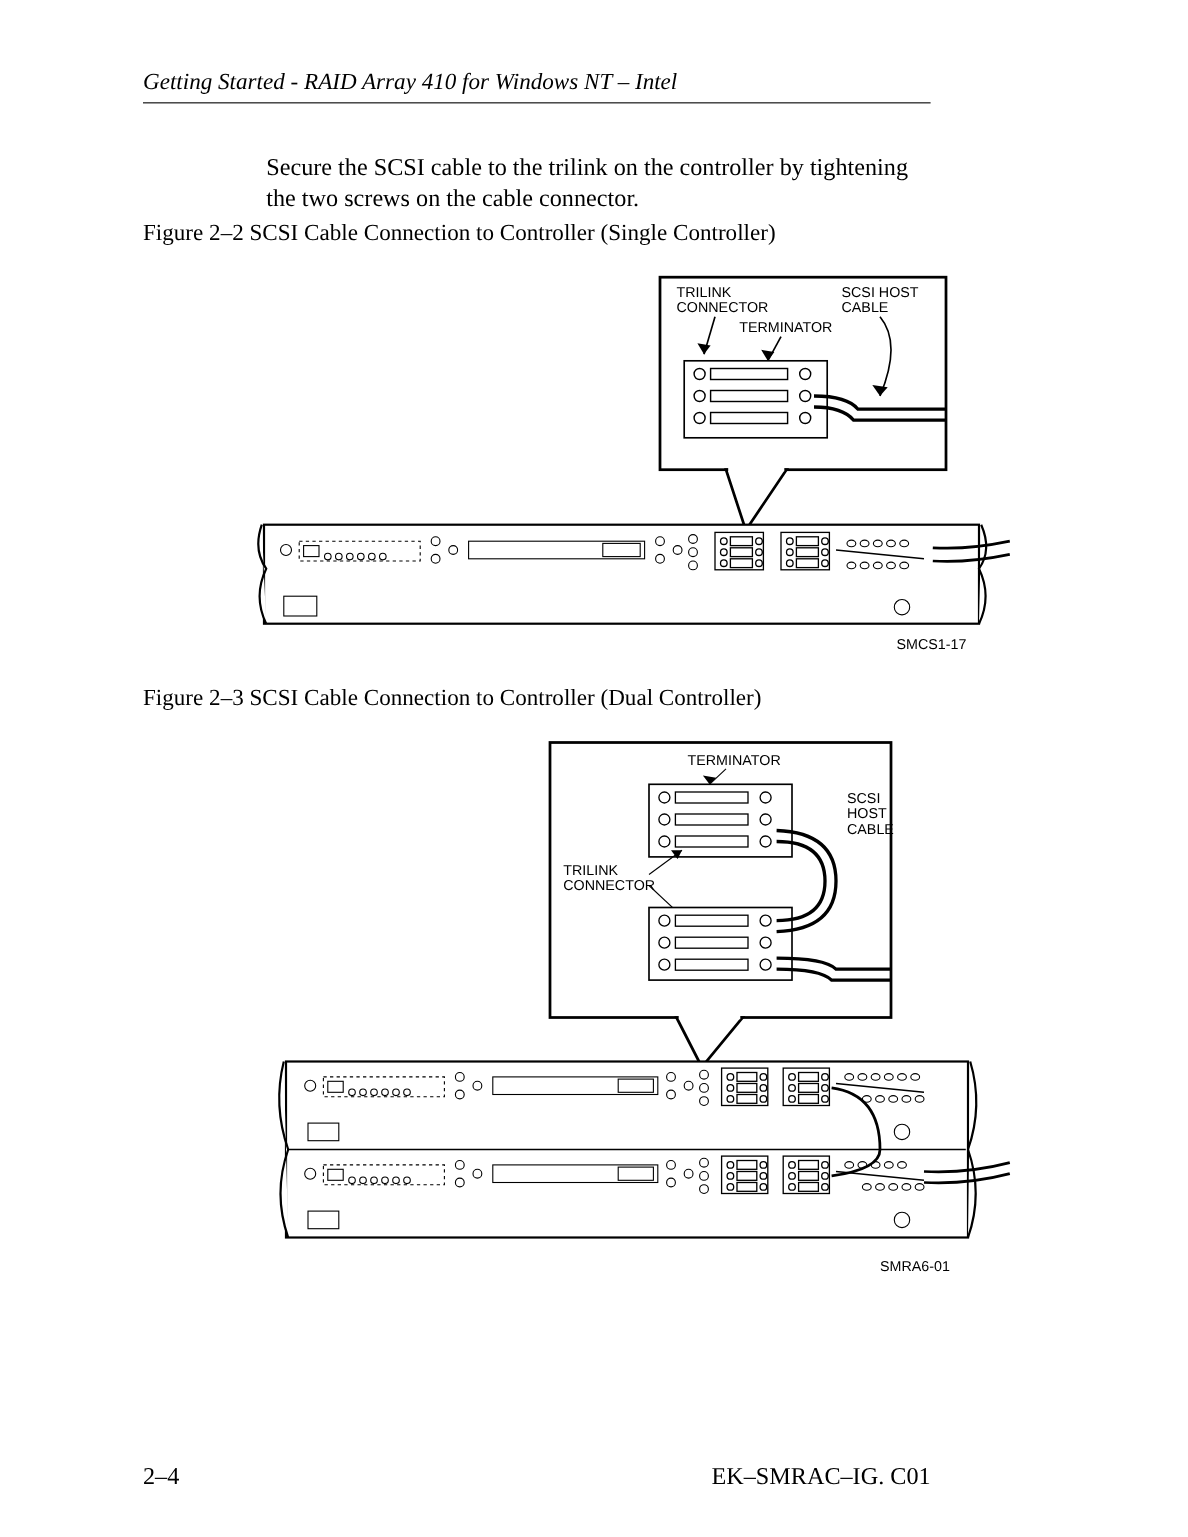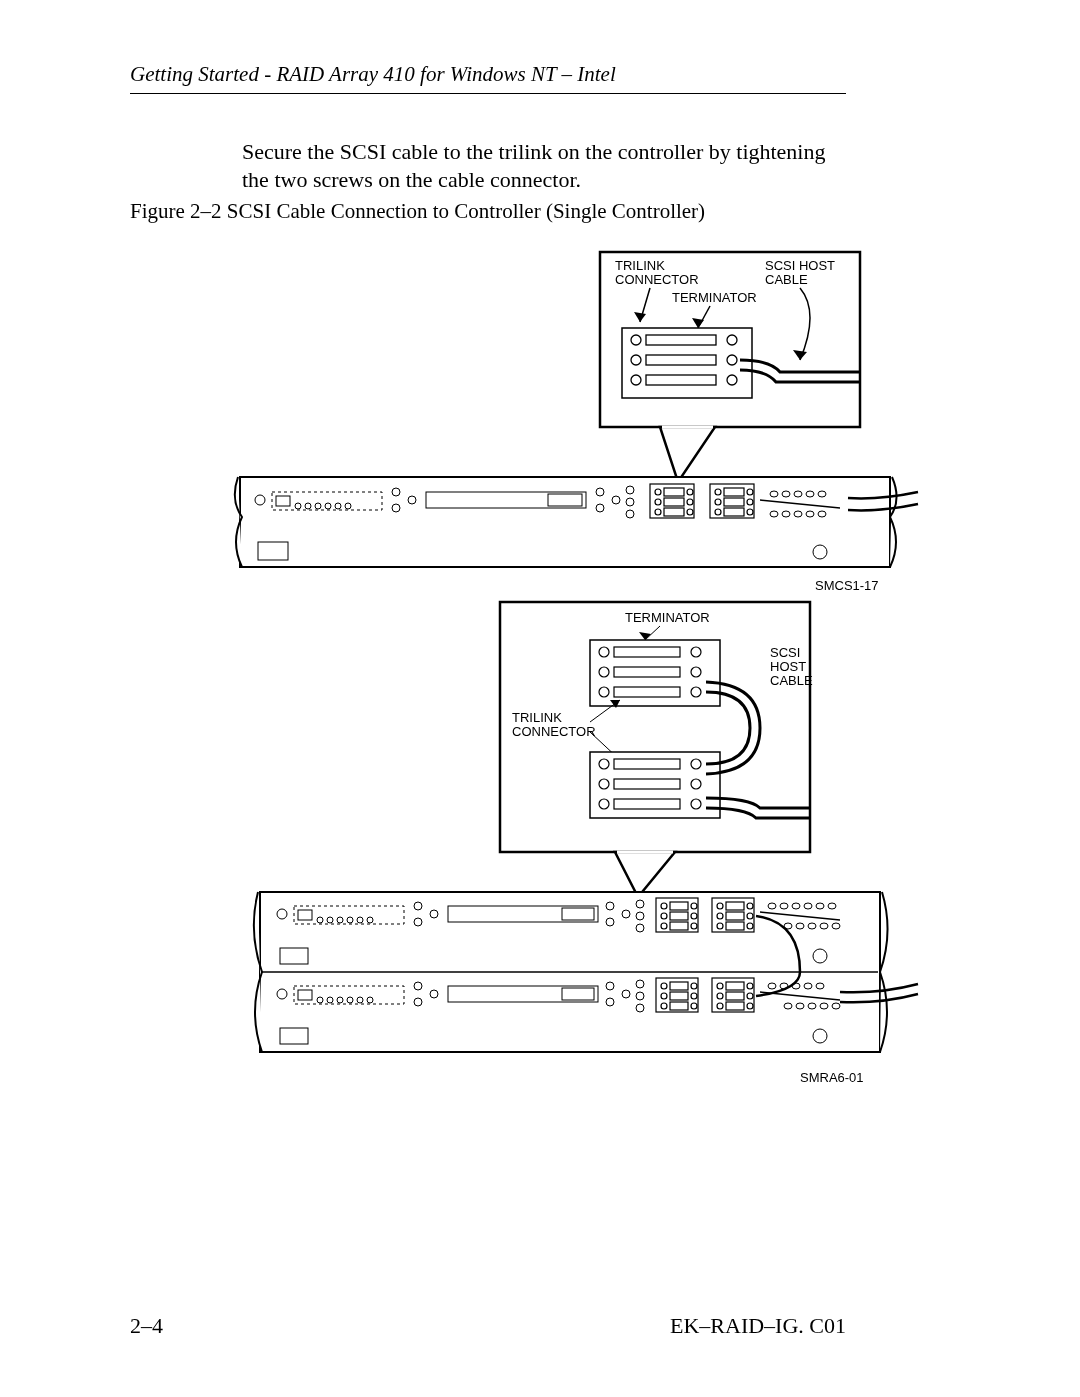--- a/index.html
+++ b/index.html
@@ -50,21 +50,21 @@
     height: 350px;
   }
   .figure-svg-2 {
     display: block;
     margin: 0 auto 0 110px;
     width: 680px;
     height: 500px;
   }
   .footer {
     position: absolute;
-    bottom: 58px;
+    bottom: 42px;
     left: 130px;
     right: 130px;
     font-size: 22px;
   }
   .footer .left { float: left; }
   .footer .right { float: right; }
   svg text {
     font-family: Arial, Helvetica, sans-serif;
     font-size: 13px;
     fill: #000;
@@ -197,20 +197,21 @@
       <rect x="98" y="300" width="30" height="18" fill="none" stroke="#000"></rect>
       <circle cx="660" cy="310" r="7" fill="none" stroke="#000"></circle>
 
       <path d="M688 256 Q720 258 758 250" stroke="#000" stroke-width="2.5" fill="none"></path>
       <path d="M688 268 Q720 270 758 262" stroke="#000" stroke-width="2.5" fill="none"></path>
 
       <text x="655" y="348" font-size="12">SMCS1-17</text>
     </svg>
   </div>
 
+  <div class="fig-caption fig-caption-2">Figure 2–3  SCSI Cable  Connection to Controller (Dual Controller)</div>
 
   <div class="figure-wrap">
     <svg class="figure-svg-2" viewBox="0 0 680 500">
 
       <rect x="260" y="10" width="310" height="250" fill="#fff" stroke="#000" stroke-width="2.5"></rect>
 
       <text x="385" y="30">TERMINATOR</text>
       <line x1="420" y1="34" x2="405" y2="48" stroke="#000"></line>
       <polygon points="405,48 399,40 411,42" fill="#000"></polygon>
 
@@ -407,15 +408,15 @@
 
       <path d="M600 400 Q640 402 678 392" stroke="#000" stroke-width="2.5" fill="none"></path>
       <path d="M600 410 Q640 412 678 402" stroke="#000" stroke-width="2.5" fill="none"></path>
 
       <text x="560" y="490" font-size="12">SMRA6-01</text>
     </svg>
   </div>
 
   <div class="footer">
     <span class="left">2–4</span>
-    <span class="right">EK–RAID–IG. C01</span>
+    <span class="right">EK–SMRAC–IG. C01</span>
   </div>
 </div>
 
 </body></html>

